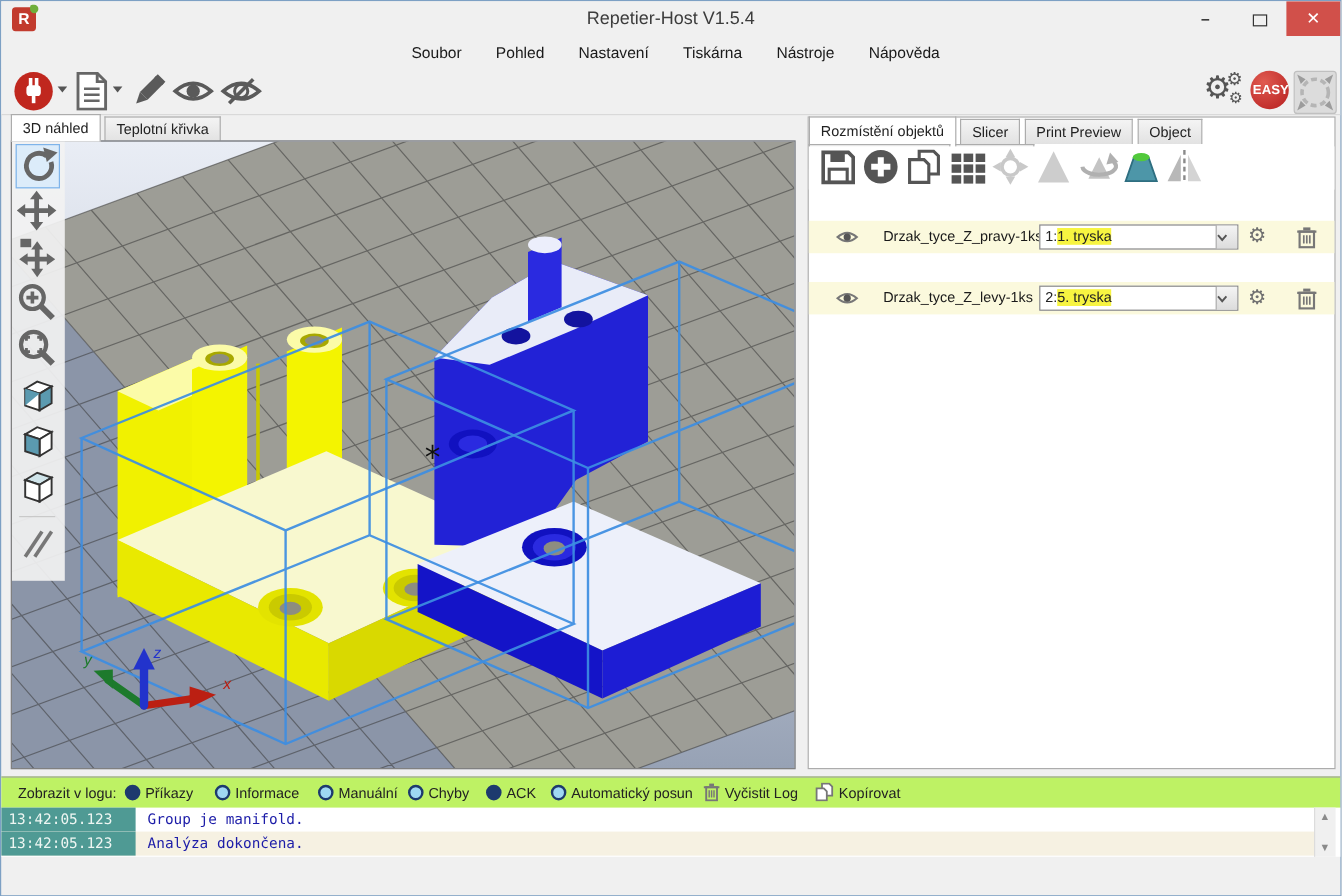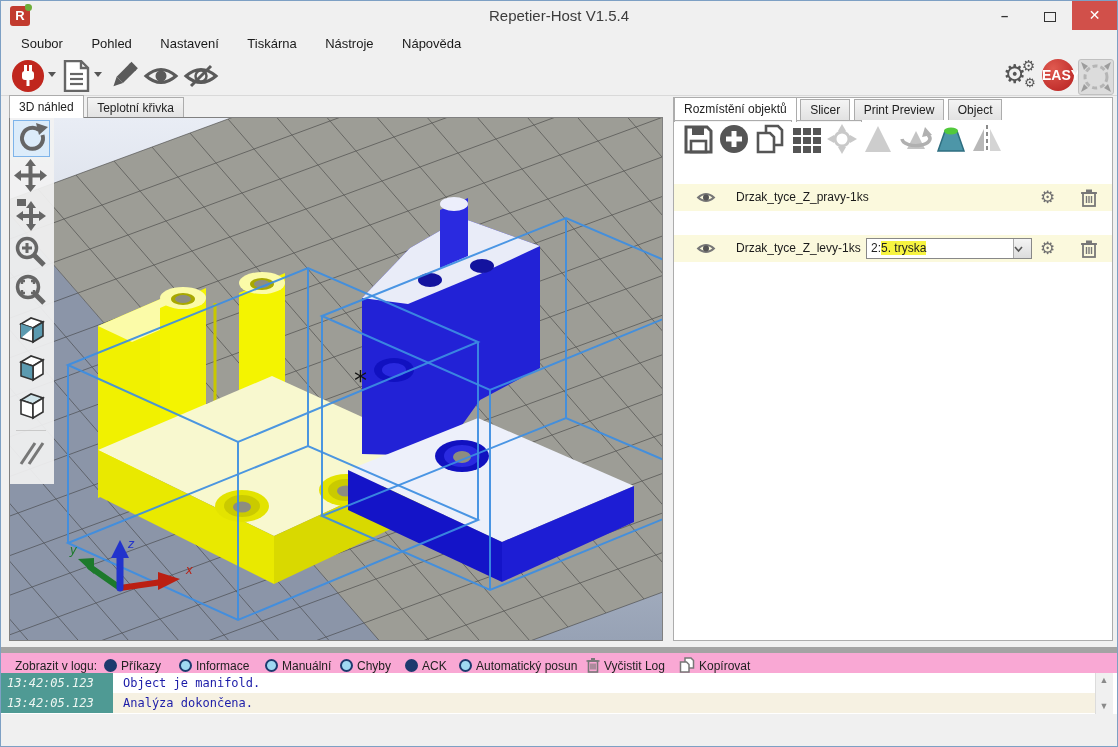--- a/index.html
+++ b/index.html
@@ -16,29 +16,29 @@
   .title{left:0;top:0;width:100%;height:30px;line-height:30px;text-align:center;
          font-size:15px;color:#3c3c3c;}
   .wbtn{top:0;height:29px;text-align:center;color:#333;font-size:13px;line-height:29px;cursor:default;}
   .btn-min{right:90px;width:45px;font-weight:bold;}
   .btn-max{right:45px;width:45px;}
   .maxglyph{display:inline-block;width:10px;height:8px;border:1px solid #333;vertical-align:middle;}
   .btn-close{right:0;width:45px;background:#d1504a;color:#fff;font-size:14px;}
   
   .menubar{left:0;top:30px;width:100%;height:26px;background:#f0f0f0;}
   .menuitem{display:inline-block;padding:0 12px;font-size:13px;line-height:26px;color:#1a1a1a;}
-  .menubar-inner{padding-left:8px;}
+  .menubar-inner{padding-left:8px;text-align:center;}
   
   .toolbar{left:0;top:56px;width:100%;height:38px;background:#f0f0f0;border-bottom:1px solid #d9d9d9;}
   .tbico{top:2px;width:34px;height:34px;}
   .caret{width:0;height:0;border-left:4px solid transparent;border-right:4px solid transparent;
          border-top:5px solid #555;}
   .gears{font-family:"DejaVu Sans",sans-serif;color:#555;}
   .easybtn{width:32px;height:32px;border-radius:50%;background:radial-gradient(circle at 35% 30%,#e05a50,#b61f1f);
-           color:#fff;font-size:14px;font-weight:bold;text-align:right;line-height:32px;}
+           color:#fff;font-size:11px;font-weight:bold;text-align:right;line-height:32px;}
   .estop{width:34px;height:34px;background:#dcdcdc;border:1px solid #c0c0c0;border-radius:3px;}
   
   .tab{display:inline-block;height:20px;line-height:20px;font-size:12px;padding:0 9px;
        border:1px solid #acacac;border-bottom:none;background:linear-gradient(#f4f4f4,#e2e2e2);
        color:#222;margin-right:-1px;vertical-align:bottom;}
   .tab.active{background:#fff;height:22px;line-height:22px;position:relative;z-index:3;}
   
   .canvas{left:8px;top:116px;width:654px;height:524px;border:1px solid #808080;background:#aab1c0;
           box-sizing:border-box;overflow:hidden;}
   .vstrip{left:0;top:0;width:44px;height:366px;background:rgba(242,242,242,.92);}
@@ -56,32 +56,32 @@
   .growname{left:62px;top:0;font-size:12px;line-height:27px;color:#1a1a1a;}
   .combo{left:192px;top:3px;width:166px;height:21px;background:#fff;border:1px solid #888;
          box-sizing:border-box;font-size:12px;line-height:19px;}
   .combo .txt{padding-left:4px;}
   .combo .hl{background:#f7f441;}
   .combo .drop{position:absolute;right:0;top:0;width:17px;height:19px;background:linear-gradient(#f4f4f4,#dcdcdc);
          border-left:1px solid #aaa;text-align:center;}
   .rowico{top:4px;width:20px;height:20px;}
   .gearglyph{font-family:"DejaVu Sans",sans-serif;font-size:17px;color:#707070;line-height:20px;}
   
-  .logbar{left:0;top:646px;width:100%;height:26px;background:#f9a8d4;border-top:6px solid #a3a3a3;}
+  .logbar{left:0;top:646px;width:100%;height:26px;background:#bef264;border-top:1px solid #a3a3a3;}
   .logbar-label{left:14px;top:0;font-size:12px;line-height:26px;}
   .toggle{top:0;height:26px;font-size:12px;line-height:26px;}
   .tgl-circle{display:inline-block;width:13px;height:13px;border-radius:50%;vertical-align:-2px;
               border:2px solid #1d3a6e;box-sizing:border-box;margin-right:4px;}
   .tgl-dark{background:#1d3a6e;}
   .tgl-light{background:#9fd8f2;}
   .logaction{top:0;height:26px;font-size:12px;line-height:26px;}
   
   .logarea{left:0;top:672px;width:1118px;height:41px;background:#fff;font-family:"DejaVu Sans Mono",monospace;font-size:12px;}
   .logrow{left:0;width:1094px;height:20px;line-height:20px;}
-  .logtime{position:absolute;left:0;top:0;width:112px;height:20px;background:#4f9a94;color:#eef6f2;padding-left:6px;box-sizing:border-box;font-style:italic;}
+  .logtime{position:absolute;left:0;top:0;width:112px;height:20px;background:#4f9a94;color:#eef6f2;padding-left:6px;box-sizing:border-box;}
   .logmsg{position:absolute;left:122px;top:0;color:#1c1ca8;}
   .logrow.alt{background:#f6f1e2;}
   .vscroll{left:1094px;top:672px;width:17px;height:41px;background:#f0f0f0;border-left:1px solid #dcdcdc;}
   .varrow{left:2px;width:12px;height:12px;color:#8a8a8a;font-size:9px;line-height:12px;text-align:center;}
   
   .statusbar{left:0;top:713px;width:100%;height:31px;background:#f0f0f0;border-top:1px solid #c8c8c8;font-size:12px;}
   .st-left{left:14px;top:0;line-height:30px;}
   .st-center{left:650px;top:0;line-height:30px;}
   .st-right{left:845px;top:0;width:125px;text-align:right;line-height:30px;}
   .progress{left:978px;top:7px;width:118px;height:16px;border:1px solid #b5b5b5;background:#f3f3f3;box-sizing:border-box;}
@@ -430,20 +430,28 @@
     </div>
 
     <div class="abs grow" style="top:86px">
       <div class="abs rowico" style="left:22px">
         <svg width="20" height="19">
             <path d="M2 9.5 Q10 2.5 18 9.5 Q10 16.5 2 9.5 Z" fill="none" stroke="#777" stroke-width="1.8"></path>
           <circle cx="10" cy="9.5" r="3" fill="#555"></circle>
           </svg>
       </div>
       <span class="abs growname">Drzak_tyce_Z_pravy-1ks</span>
+      <div class="abs combo">
+        <span class="txt"><span>1:</span><span class="hl">1. tryska</span></span>
+        <span class="drop">
+            <svg width="9" height="19">
+              <polyline points="1,8 4.5,12 8,8" fill="none" stroke="#555" stroke-width="1.6"></polyline>
+            </svg>
+          </span>
+      </div>
       <div class="abs rowico gearglyph" style="left:366px;top:3px">⚙</div>
       <div class="abs rowico" style="left:406px">
         <svg width="18" height="20">
             <rect x="3" y="5" width="12" height="13" fill="none" stroke="#777" stroke-width="1.8"></rect>
           <line x1="1" y1="5" x2="17" y2="5" stroke="#777" stroke-width="1.8"></line>
             <rect x="6" y="1.5" width="6" height="2.5" fill="#777"></rect>
           <line x1="6.5" y1="8" x2="6.5" y2="15" stroke="#777" stroke-width="1.4"></line>
             <line x1="9" y1="8" x2="9" y2="15" stroke="#777" stroke-width="1.4"></line>
             <line x1="11.5" y1="8" x2="11.5" y2="15" stroke="#777" stroke-width="1.4"></line>
           </svg>
@@ -500,21 +508,21 @@
     <span class="abs logaction" style="left:678px">
       <svg width="16" height="16" style="display:inline-block;vertical-align:-3px;margin-right:4px">
           <path d="M6 1 H12 L14.5 3.5 V11 H6 Z" fill="#fff" stroke="#777" stroke-width="1.5"></path>
           <path d="M1.5 5 H7.5 L10 7.5 V15 H1.5 Z" fill="#fff" stroke="#777" stroke-width="1.5"></path>
         </svg><span>Kopírovat</span></span>
   </div>
 
   <div class="abs logarea">
     <div class="abs logrow" style="top:0">
       <span class="logtime">13:42:05.123</span>
-      <span class="logmsg">Object je manifold.</span>
+      <span class="logmsg">Group je manifold.</span>
     </div>
     <div class="abs logrow alt" style="top:20px">
       <span class="logtime">13:42:05.123</span>
       <span class="logmsg">Analýza dokončena.</span>
     </div>
   </div>
   <div class="abs vscroll">
     <div class="abs varrow" style="top:1px">▲</div>
     <div class="abs varrow" style="top:27px">▼</div>
   </div>

